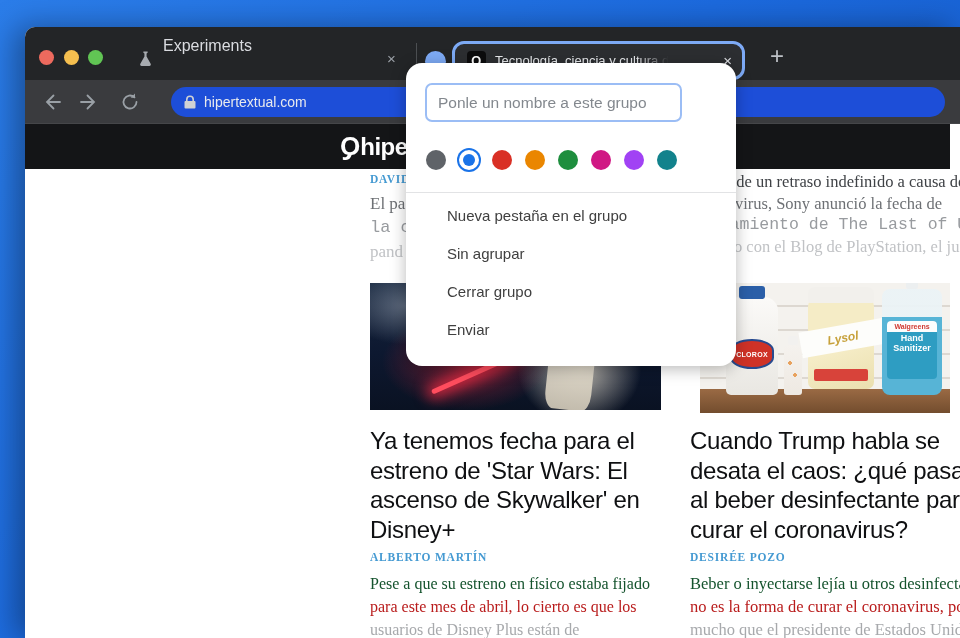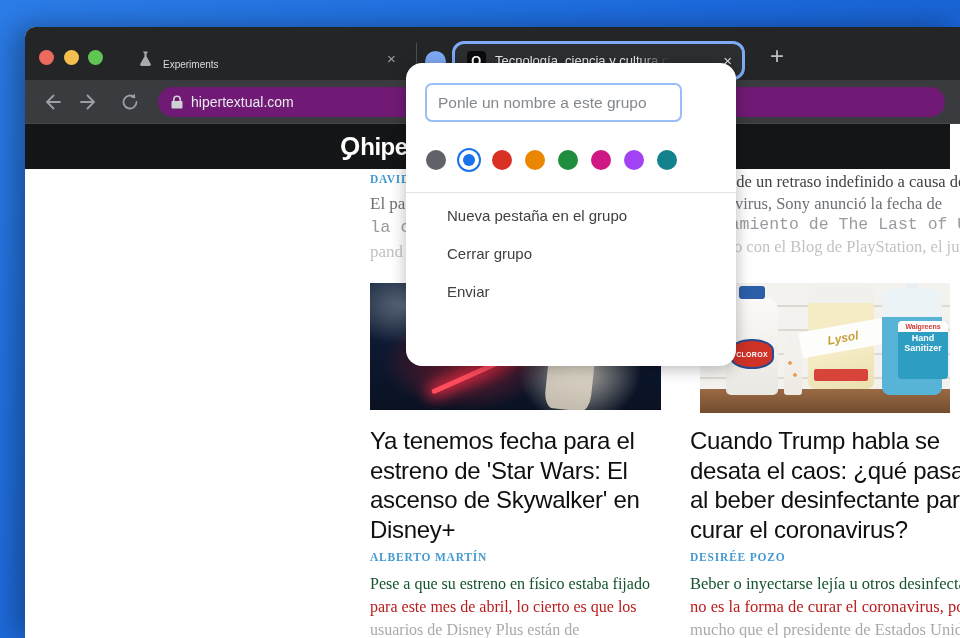--- a/index.html
+++ b/index.html
@@ -11,21 +11,21 @@
   }
   .window {
     position:absolute; left:25px; top:27px; right:0; bottom:0;
     border-top-left-radius:10px; overflow:hidden;
     background:#fff; box-shadow:-10px 0 30px rgba(0,0,0,.35);
   }
   
   .tabstrip { position:absolute; left:0; top:0; right:0; height:53px; background:#232527; }
   .tlight { position:absolute; top:23px; width:15px; height:15px; border-radius:50%; }
   .flask-wrap { position:absolute; left:112px; top:23px; width:17px; height:17px; }
-  .tab-label { position:absolute; left:138px; top:32px; font-size:10px; color:#dadce0; }
+  .tab-label { position:absolute; left:138px; top:10px; font-size:16px; color:#dadce0; }
   .tab-close { position:absolute; top:24px; font-size:15px; color:#9aa0a6; line-height:1; cursor:default; }
   .exp-close { left:362px; }
   .tab-sep { position:absolute; left:391px; top:16px; width:1px; height:22px; background:#4c4f52; }
   .group-dot { position:absolute; left:400px; top:24px; width:21px; height:21px; border-radius:50%; }
   .group-tab {
     position:absolute; left:427px; top:14px; width:293px; height:39px;
     border:3px solid #7daaf5; border-radius:12px; background:#2c2e31;
     display:flex; align-items:center; padding:0 10px 0 12px;
   }
   .favicon {
@@ -37,21 +37,21 @@
     margin-left:9px; font-size:13px; color:#e8eaed; white-space:nowrap; overflow:hidden; max-width:206px;
     -webkit-mask-image:linear-gradient(90deg,#000 80%,transparent 98%);
     mask-image:linear-gradient(90deg,#000 80%,transparent 98%);
   }
   .group-tab .tab-close2 { margin-left:auto; font-size:15px; color:#dfe1e5; line-height:1; }
   .newtab-btn { position:absolute; left:745px; top:15px; font-size:24px; color:#bdc1c6; font-weight:300; }
   
   .toolbar { position:absolute; left:0; top:53px; right:0; height:44px; background:#3a3b3e;
              border-bottom:1px solid rgba(255,255,255,.06); }
   .nav-ic { position:absolute; top:12px; width:20px; height:20px; }
-  .url-pill { position:absolute; left:133px; right:15px; top:7px; height:30px; background:#701a75;
+  .url-pill { position:absolute; left:146px; right:15px; top:7px; height:30px; background:#1d4ed8;
               border-radius:15px; display:flex; align-items:center; padding-left:13px; }
   .url-text { margin-left:8px; font-size:14px; color:#e8eaed; }
   
   .page { position:absolute; left:0; top:97px; right:0; bottom:0; background:#fff; }
   .site-header { position:absolute; left:0; top:0; height:45px; width:calc(100% - 10px); background:#141517; }
   .logo { position:absolute; left:315px; top:0; height:45px; display:flex; align-items:center; color:#fff; }
   .logo-glyph { font-size:26px; font-weight:bold; transform:scaleX(-1); display:block; }
   .logo-text { font-size:24px; font-weight:bold; letter-spacing:-.5px; }
   .abs { position:absolute; }
   .serif { font-family:"Liberation Serif", serif; }
@@ -91,21 +91,21 @@
   .spray-top { position:absolute; left:4px; top:-9px; width:10px; height:9px; background:#f2f1ef; border-radius:2px; }
   .lysol { position:absolute; left:108px; bottom:24px; width:66px; height:90px; border-radius:7px;
            background:linear-gradient(160deg,#f5ecc6 55%,#eadfae); }
   .lysol-cap { position:absolute; left:0; top:-12px; width:66px; height:16px; background:#f2f0ec; border-radius:7px 7px 2px 2px; }
   .lysol-band { position:absolute; left:-8px; top:26px; width:86px; height:26px; background:#fdfdfb; transform:rotate(-10deg); display:flex; align-items:center; justify-content:center; }
   .lysol-band span { font-size:12px; font-weight:bold; font-style:italic; color:#c7a13b; transform:rotate(0deg); }
   .lysol-red { position:absolute; left:6px; bottom:8px; width:54px; height:12px; background:#d8433a; border-radius:2px; }
   .sani { position:absolute; left:182px; bottom:18px; width:60px; height:106px; border-radius:8px;
           background:linear-gradient(180deg,rgba(235,243,246,.95) 0 26%, #57b4d6 26% 100%); }
   .sani-pump { position:absolute; left:24px; top:-16px; width:12px; height:16px; background:#eceff0; border-radius:2px; }
-  .sani-label { position:absolute; left:16px; top:32px; width:50px; height:58px; background:#2e9dc2; border-radius:4px;
+  .sani-label { position:absolute; left:5px; top:32px; width:50px; height:58px; background:#2e9dc2; border-radius:4px;
                 padding-top:12px; text-align:center; }
   .sani-brand { position:absolute; left:0; top:0; width:100%; height:11px; background:#fdfdfd; border-radius:4px 4px 0 0;
                 color:#d03a32; font-size:7px; font-weight:bold; line-height:11px; text-align:center; }
   .sani-label .hand { color:#fff; font-size:9px; font-weight:bold; line-height:10px; }
   
   .popup { position:absolute; left:381px; top:36px; width:330px; height:303px; background:#fff;
            border-radius:16px; box-shadow:0 3px 16px rgba(0,0,0,.28); z-index:20; }
   .group-name-input { position:absolute; left:19px; top:20px; width:257px; height:39px;
            border:2px solid #9bbdf5; border-radius:7px; font-size:15.5px; color:#202124;
            padding:0 11px; outline:none; font-family:"Liberation Sans",sans-serif; }
@@ -265,18 +265,19 @@
       <div class="swatch" style="background: rgb(217, 48, 37);"></div>
       <div class="swatch" style="background: rgb(234, 134, 0);"></div>
       <div class="swatch" style="background: rgb(30, 142, 62);"></div>
       <div class="swatch" style="background: rgb(208, 24, 132);"></div>
       <div class="swatch" style="background: rgb(161, 66, 244);"></div>
       <div class="swatch" style="background: rgb(18, 130, 140);"></div>
     </div>
     <div class="popup-sep"></div>
     <div class="menu">
       <div class="menu-item">Nueva pestaña en el grupo</div>
+      <div class="menu-item">Sin agrupar</div>
       <div class="menu-item">Cerrar grupo</div>
       <div class="menu-item">Enviar</div>
     </div>
   </div>
 
 </div>
 
 </body></html>

